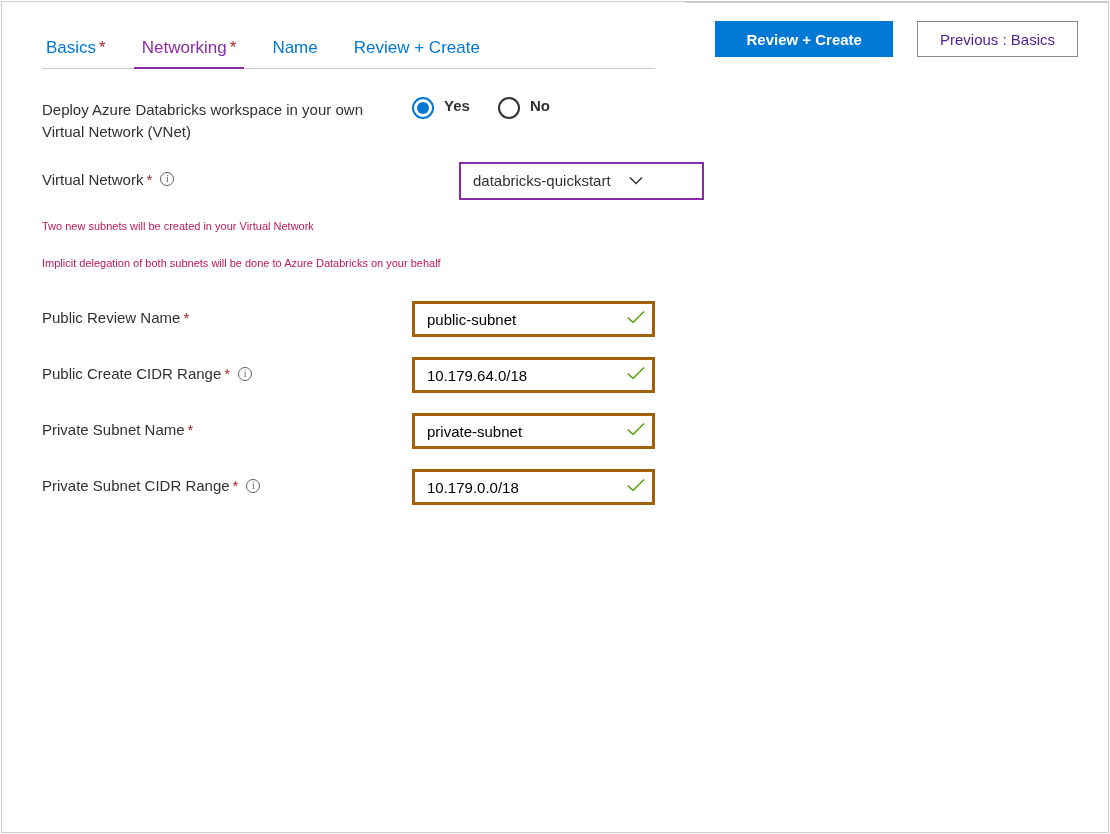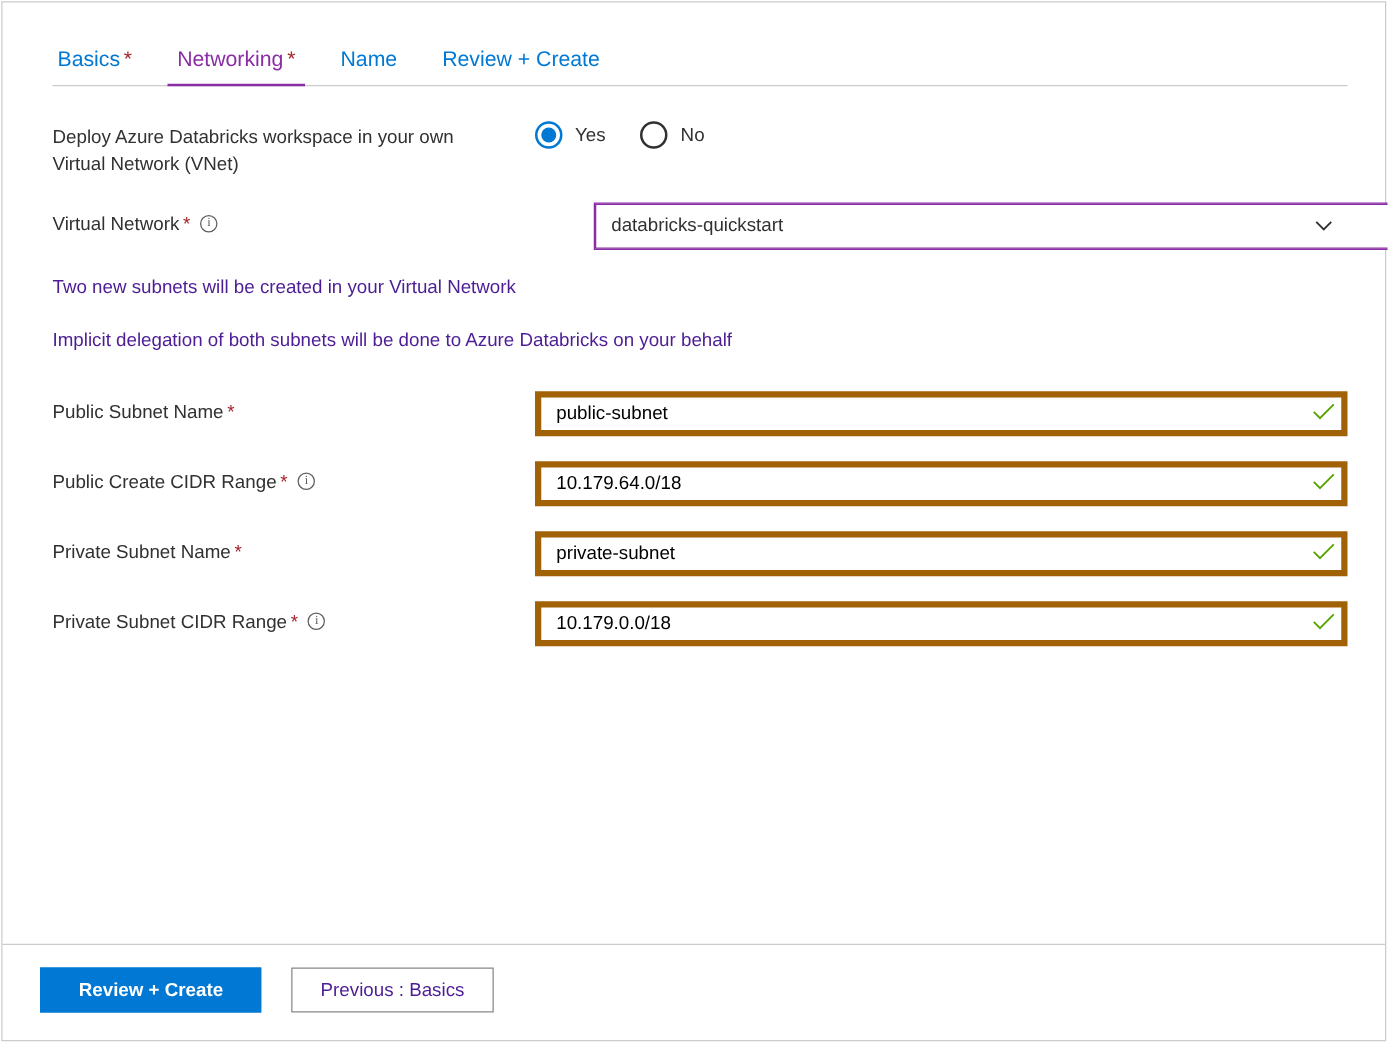--- a/index.html
+++ b/index.html
@@ -11,21 +11,21 @@
       width: 1110px;
       height: 834px;
       padding: 0;
     }
     .page {
       border: 1px solid #ccc;
       width: 1108px;
       height: 832px;
       margin: 1px;
       display: flex;
-      flex-direction: column;
+      flex-direction: row;
       position: relative;
     }
     .content {
       padding: 30px 30px 0 40px;
       flex: 1;
     }
     .tabs {
       display: flex;
       border-bottom: 1px solid #ccc;
       margin-bottom: 24px;
@@ -49,21 +49,20 @@
       right: -4px;
       bottom: -1px;
       height: 2px;
       background: #8a2da5;
     }
     .req-star { color: #a4262c; margin-left: 3px; }
     .form-row {
       display: flex;
       align-items: flex-start;
       margin-bottom: 20px;
-      gap: 16px;
     }
     .label-col {
       width: 370px;
       padding-right: 20px;
       padding-top: 6px;
       font-size: 15px;
       line-height: 1.45;
       color: #323130;
       display: flex;
       align-items: center;
@@ -90,22 +89,23 @@
       max-width: 680px;
     }
     .radio-group {
       display: flex;
       align-items: center;
       gap: 28px;
       padding-top: 4px;
     }
     .radio {
       display: inline-flex;
-      align-items: center;
+      align-items: flex-start;
       cursor: pointer;
+      font-weight: bold;
     }
     .radio-outer {
       width: 22px;
       height: 22px;
       border: 2px solid #323130;
       border-radius: 50%;
       display: inline-flex;
       align-items: center;
       justify-content: center;
       margin-right: 10px;
@@ -116,21 +116,21 @@
     .radio-inner {
       width: 12px;
       height: 12px;
       border-radius: 50%;
       background: #0078d4;
     }
     .radio-label { font-size: 15px; }
     .select, .text-input {
       width: 100%;
       height: 36px;
-      border: 5px solid #a16207;
+      border: 3px solid #a16207;
       padding: 0 36px 0 12px;
       font-size: 15px;
       font-family: inherit;
       background: #fff;
       position: relative;
       display: flex;
       align-items: center;
       cursor: pointer;
     }
     .select.focused {
@@ -157,22 +157,22 @@
     .text-input input {
       border: none;
       outline: none;
       width: 100%;
       height: 100%;
       font-size: 15px;
       font-family: inherit;
       background: transparent;
     }
     .hint {
-      font-size: 15px;
-      color: #4c1d95;
+      font-size: 11px;
+      color: #be185d;
       margin-bottom: 22px;
       line-height: 1.4;
     }
     .footer {
       border-top: 1px solid #ccc;
       padding: 18px 30px 22px 30px;
       display: flex;
       gap: 24px;
     }
     .btn {
@@ -254,21 +254,21 @@
           </span>
         </div>
       </div>
     </div>
 
     <div class="hint">Two new subnets will be created in your Virtual Network</div>
     <div class="hint" style="margin-bottom:30px;">Implicit delegation of both subnets will be done to Azure Databricks on your behalf</div>
 
     <div class="form-row">
       <div class="label-col">
-        <span>Public Subnet Name</span>
+        <span>Public Review Name</span>
         <span class="req-star">*</span>
       </div>
       <div class="field-col">
         <div class="input-wrap">
           <div class="text-input">
               <input value="public-subnet" style="">
             </div>
           <span class="check-icon">
             <svg width="18" height="14" viewBox="0 0 18 14">
                 <path d="M1 7 L6 12 L17 1" stroke="#57a300" stroke-width="1.5" fill="none"></path>

